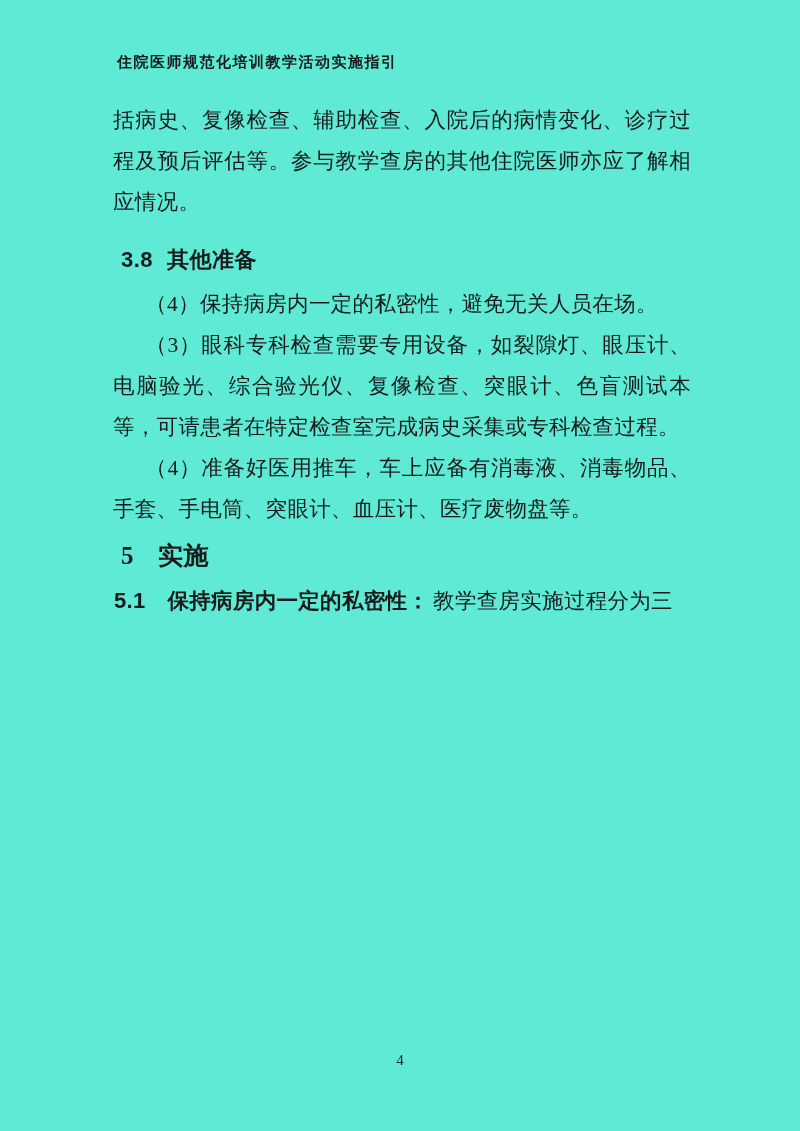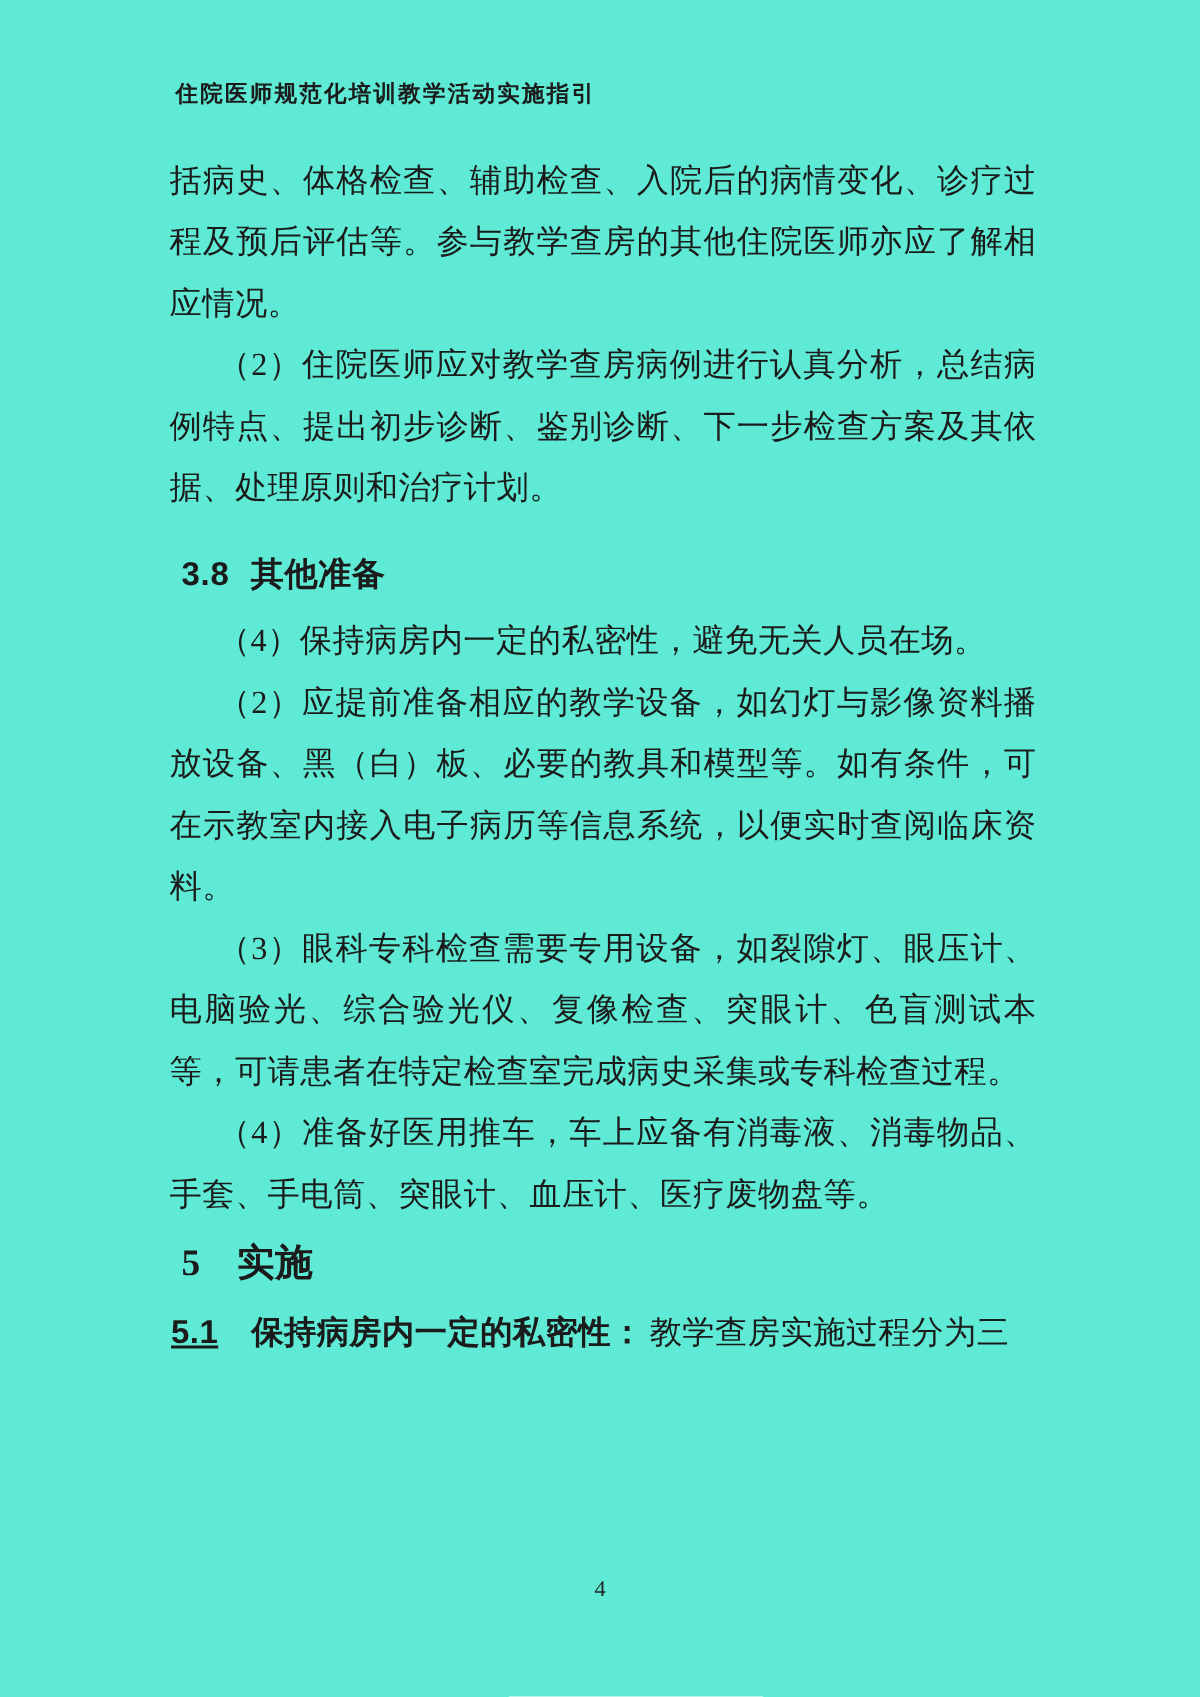--- a/index.html
+++ b/index.html
@@ -70,21 +70,20 @@
     line-height: 41px;
     letter-spacing: 0.3px;
     text-align: justify;
     text-justify: inter-character;
   }
   .sec51 .num {
     font-weight: bold;
     font-family: "Liberation Sans", "DejaVu Sans", sans-serif;
     font-size: 22px;
     margin-right: 22px;
-    text-decoration: underline;
   }
   .sec51 .label {
     font-weight: bold;
     margin-right: 4px;
   }
   .page-number {
     position: absolute;
     left: 0;
     right: 0;
     top: 1052px;
@@ -95,32 +94,30 @@
 </style>
 </head>
 <body>
 
 <div class="page">
 
   <div class="running-header">住院医师规范化培训教学活动实施指引</div>
 
   <div class="doc-body">
 
-    <p class="para">括病史、体格检查、辅助检查、入院后的病情变化、诊疗过程及预后评估等。参与教学查房的其他住院医师亦应了解相应情况。</p>
+    <p class="para">括病史、复像检查、辅助检查、入院后的病情变化、诊疗过程及预后评估等。参与教学查房的其他住院医师亦应了解相应情况。</p>
 
-    <p class="para indent">（2）住院医师应对教学查房病例进行认真分析，总结病例特点、提出初步诊断、鉴别诊断、下一步检查方案及其依据、处理原则和治疗计划。</p>
 
 
     <div class="sec44">
       <span class="num">3.8</span><span>其他准备</span>
     </div>
 
     <p class="para indent">（4）保持病房内一定的私密性，避免无关人员在场。</p>
 
-    <p class="para indent">（2）应提前准备相应的教学设备，如幻灯与影像资料播放设备、黑（白）板、必要的教具和模型等。如有条件，可在示教室内接入电子病历等信息系统，以便实时查阅临床资料。</p>
 
     <p class="para indent">（3）眼科专科检查需要专用设备，如裂隙灯、眼压计、电脑验光、综合验光仪、复像检查、突眼计、色盲测试本等，可请患者在特定检查室完成病史采集或专科检查过程。</p>
 
     <p class="para indent">（4）准备好医用推车，车上应备有消毒液、消毒物品、手套、手电筒、突眼计、血压计、医疗废物盘等。</p>
 
     <div class="sec5">
       <span class="num">5</span><span>实施</span>
     </div>
 
     <p class="sec51">

